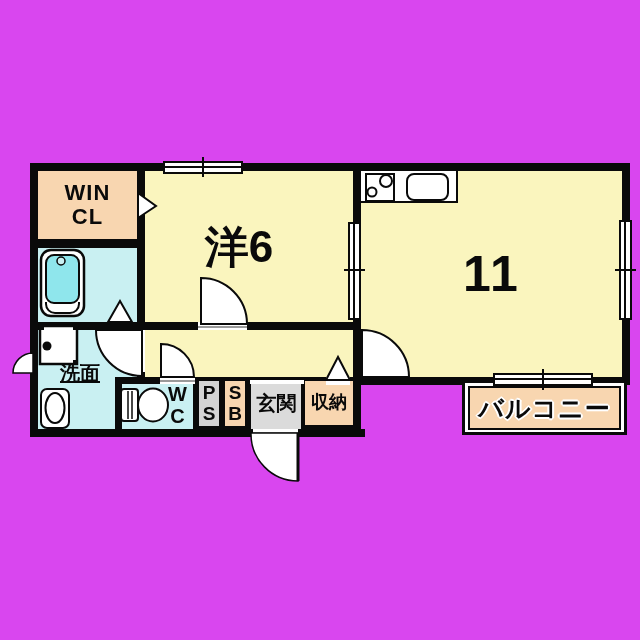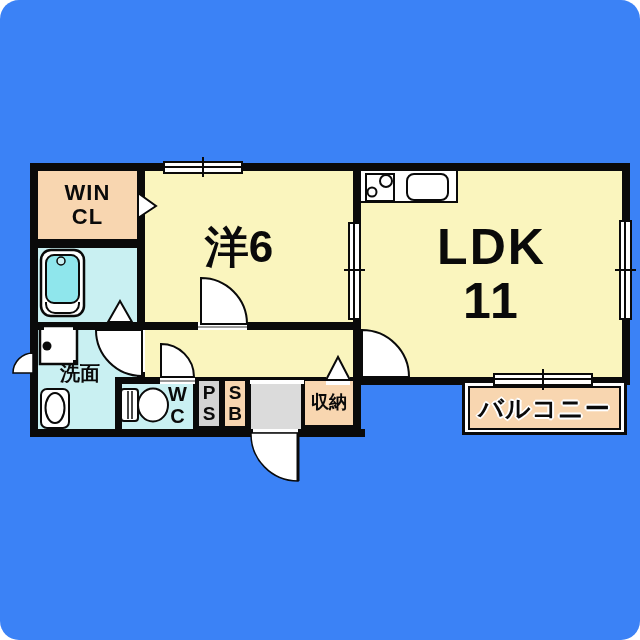--- a/index.html
+++ b/index.html
@@ -1,17 +1,17 @@
 <!DOCTYPE html>
 <html style="--room_yellow: #FAF5BE; --accent_peach: #F8D6B0; --wet_cyan: #C9F0F2; --tub_cyan: #8FE6EC; --ps_gray: #D4D4D4; --entrance_gray: #DBDBDB; --wall_black: #0A0A0A; --outline_gray: #9A9A9A;"><head>
 <meta charset="utf-8">
 <style>
   html,body{margin:0;padding:0;background:#fff;}
-  #canvas{position:relative;width:640px;height:640px;background:#3b82f6;overflow:hidden;
-          font-family:"Liberation Sans","DejaVu Sans",sans-serif;border-radius:19px;}
+  #canvas{position:relative;width:640px;height:640px;background:#d946ef;overflow:hidden;
+          font-family:"Liberation Sans","DejaVu Sans",sans-serif;}
   .wall{position:absolute;background:var(--wall_black,#0a0a0a);}
   .fill{position:absolute;}
   .cell{position:absolute;box-sizing:border-box;}
   .label{position:absolute;display:flex;flex-direction:column;align-items:center;justify-content:center;
          text-align:center;font-weight:bold;color:var(--wall_black,#0a0a0a);line-height:1.08;pointer-events:none;}
   .win{position:absolute;background:#fff;border:2px solid var(--wall_black,#0a0a0a);box-sizing:border-box;}
   .tick{position:absolute;background:var(--wall_black,#0a0a0a);}
   .openingline{position:absolute;background:var(--outline_gray,#9a9a9a);}
   .white{position:absolute;background:#fff;}
   svg{position:absolute;left:0;top:0;pointer-events:none;}
@@ -122,40 +122,40 @@
   </svg>
 
   <div class="label" style="left:38px;top:171px;width:99px;height:68px;font-size:22px;letter-spacing:1px;">
     <span>WIN</span>
     <span>CL</span>
   </div>
 
   <div class="label" style="left:145px;top:171px;width:188px;height:151px;font-size:44px;">洋6</div>
 
   <div class="label" style="left:361px;top:171px;width:261px;height:206px;font-size:50px;letter-spacing:2px;">
-    <span>LDK</span>
     <span>11</span>
   </div>
 
 
-  <div class="label" style="left:38px;top:355px;width:84px;height:38px;font-size:20px;">洗面</div>
+  <div class="label" style="left:38px;top:355px;width:84px;height:38px;font-size:20px;text-decoration:underline;">洗面</div>
 
   <div class="label" style="left:162px;top:383px;width:31px;height:46px;font-size:20px;">
     <span>W</span>
     <span>C</span>
   </div>
 
   <div class="label" style="left:196px;top:378px;width:26px;height:51px;font-size:19px;">
     <span>P</span>
     <span>S</span>
   </div>
 
   <div class="label" style="left:222px;top:378px;width:26px;height:51px;font-size:19px;">
     <span>S</span>
     <span>B</span>
   </div>
 
+  <div class="label" style="left:248px;top:378px;width:57px;height:51px;font-size:20px;">玄関</div>
 
   <div class="label" style="left:303px;top:377px;width:52px;height:52px;font-size:18px;">収納</div>
 
   <div class="label halo" style="left:468px;top:386px;width:153px;height:44px;font-size:25px;letter-spacing:1px;text-align:right;">バルコニー</div>
 
 </div>
 
 </body></html>

